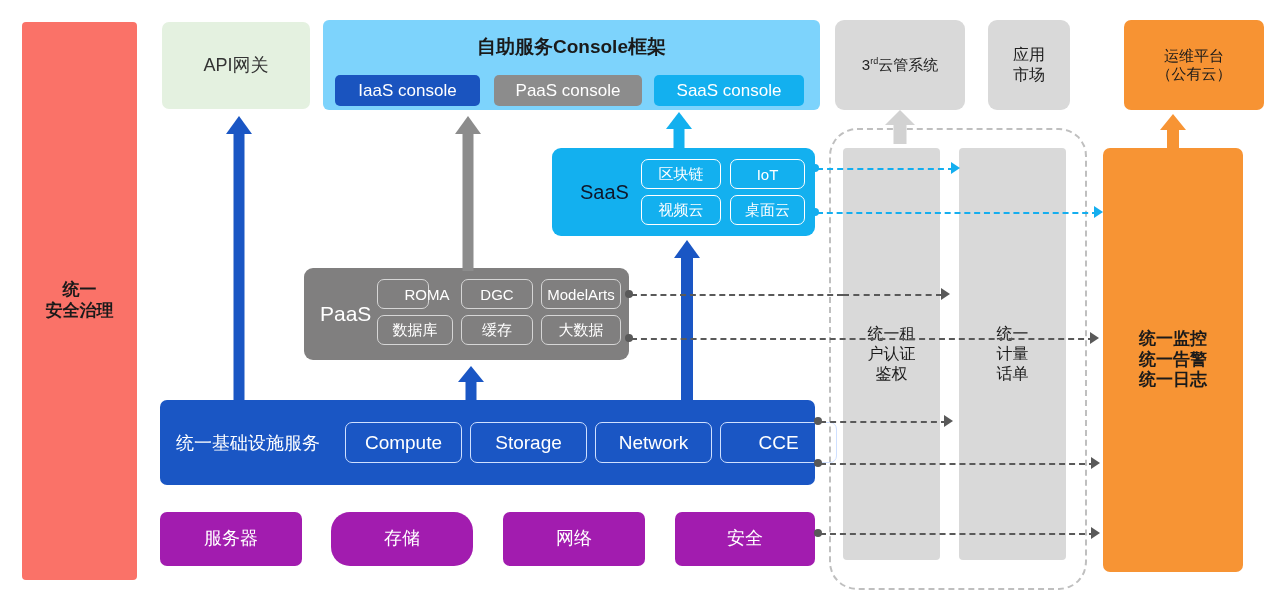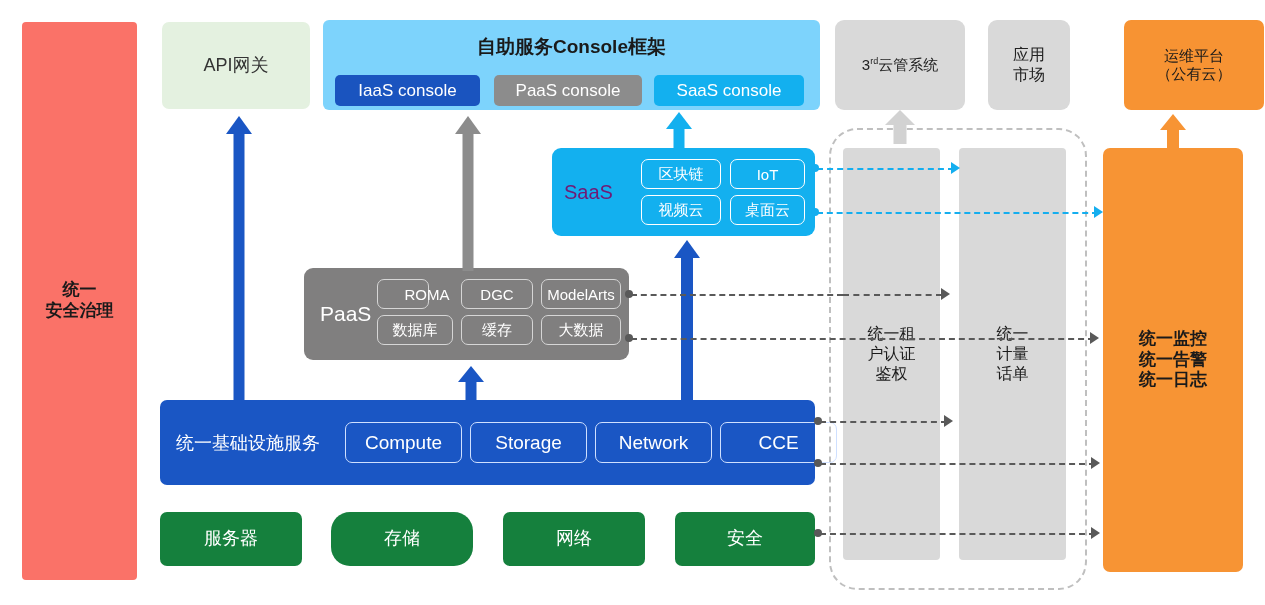--- a/index.html
+++ b/index.html
@@ -28,37 +28,37 @@
   .grey-box{background:#D9D9D9;border-radius:9px;color:#222;font-size:15px;}
   .grey-box.small{font-size:16px;}
   sup{font-size:9px;vertical-align:super;}
 
   
   .orange-top{background:#F79333;border-radius:7px;color:#1a1a1a;font-size:15px;}
   .orange-panel{background:#F79434;border-radius:7px;color:#1a1a1a;font-size:17px;font-weight:700;}
 
   
   .saas{background:#13B0EF;border-radius:9px;}
-  .saas-label{position:absolute;left:12px;top:50%;transform:translateY(-50%);color:#701a75;font-size:20px;}
+  .saas-label{position:absolute;left:28px;top:50%;transform:translateY(-50%);color:#0f172a;font-size:20px;}
   .sub-chip{position:absolute;box-sizing:border-box;border:1.6px solid #fff;border-radius:7px;
             display:flex;align-items:center;justify-content:center;color:#fff;font-size:15px;}
 
   
   .paas{background:#807F7F;border-radius:9px;}
   .paas-label{position:absolute;left:16px;top:50%;transform:translateY(-50%);color:#fff;font-size:21px;}
   .sub-chip.grey-chip{border-color:#d6d6d6;}
 
   
   .infra{background:#1A56C4;border-radius:7px;}
   .infra-label{position:absolute;left:16px;top:50%;transform:translateY(-50%);color:#fff;font-size:18px;}
   .infra-chip{position:absolute;box-sizing:border-box;border:1.6px solid #cfe0ff;border-radius:7px;
               display:flex;align-items:center;justify-content:center;color:#fff;font-size:19px;}
 
   
-  .hw{background:#15803d;border-radius:7px;color:#fff;font-size:18px;}
+  .hw{background:#a21caf;border-radius:7px;color:#fff;font-size:18px;}
 
   
   .dash-container{position:absolute;box-sizing:border-box;border:2.5px dashed #BFBFBF;border-radius:28px;}
   .grey-col{position:absolute;background:#D9D9D9;border-radius:4px;display:flex;align-items:center;
             justify-content:center;text-align:center;color:#1a1a1a;font-size:16px;line-height:1.25;white-space:pre-line;}
 
   
   .arrow-up{position:absolute;}
   .arrow-up .shaft{position:absolute;left:50%;transform:translateX(-50%);bottom:0;}
   .arrow-up .head{position:absolute;left:50%;transform:translateX(-50%);top:0;width:0;height:0;

